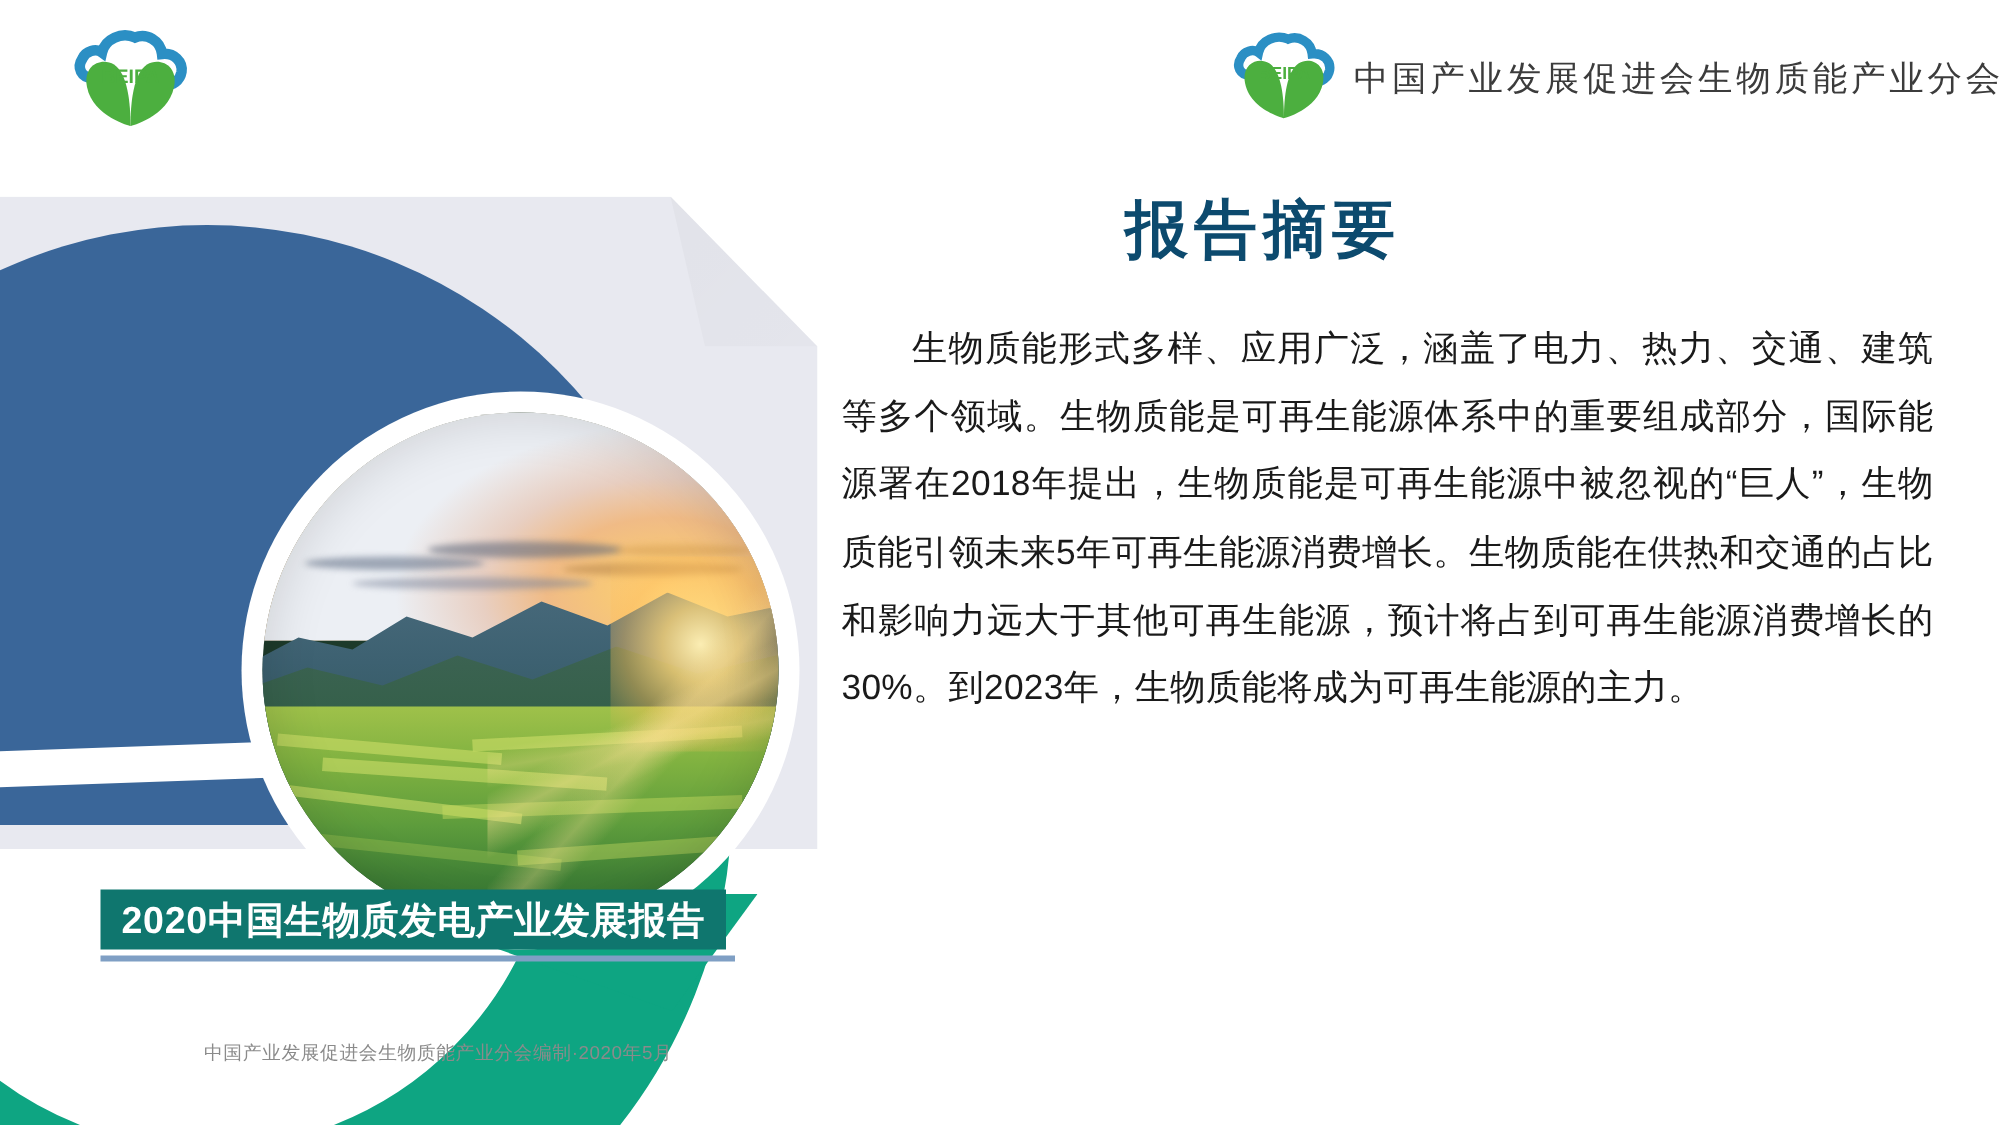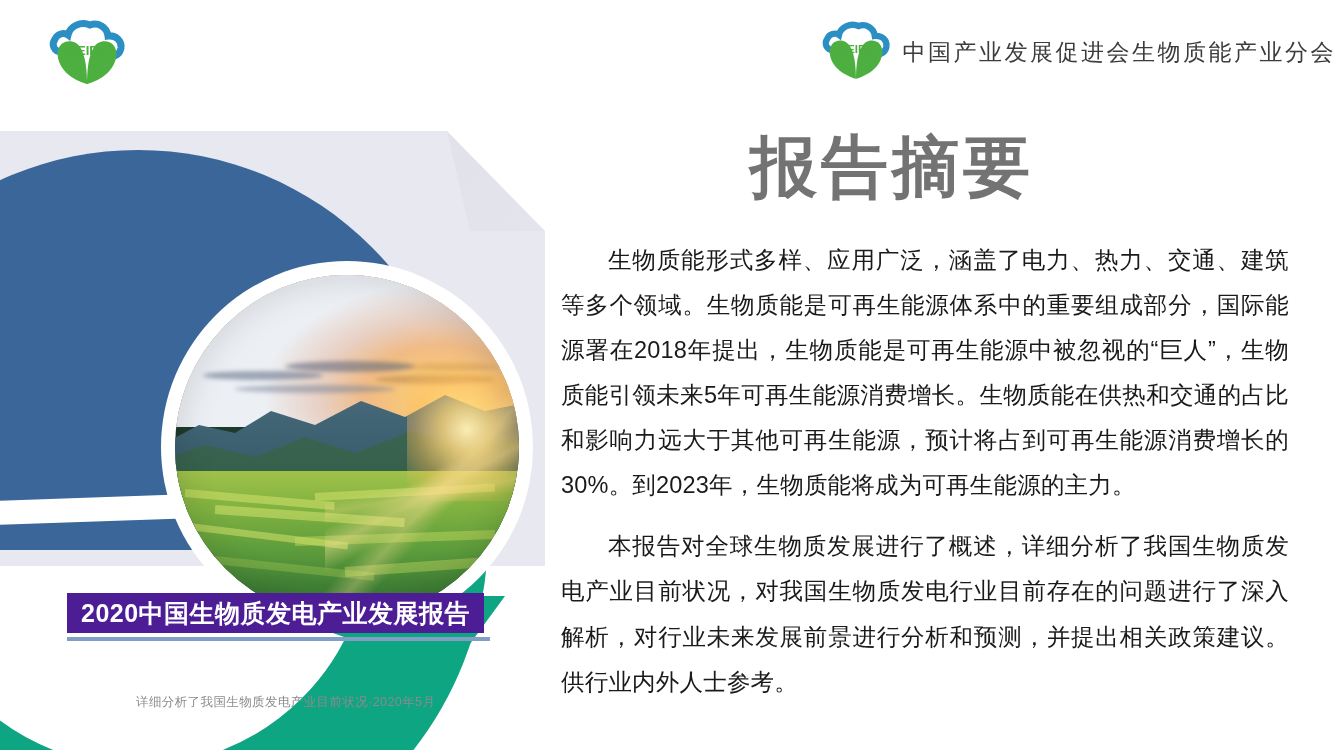--- a/index.html
+++ b/index.html
@@ -224,21 +224,21 @@
     border-radius: 50%;
     box-shadow: inset 0 0 36px rgba(0,0,0,0.14);
   }
 
   
   .banner {
     position: absolute;
     left: 67px;
     top: 593px;
     height: 40px;
-    background: #4c1d95;
+    background: #0f766e;
     display: flex;
     align-items: center;
     padding: 0 14px;
     box-sizing: border-box;
   }
   .banner-text {
     color: #ffffff;
     font-size: 25px;
     font-weight: bold;
     letter-spacing: 0.5px;
@@ -265,23 +265,23 @@
   }
 
   
   .content {
     position: absolute;
     left: 545px;
     top: 130px;
     width: 760px;
   }
   .page-title {
-    font-size: 67px;
+    font-size: 42px;
     font-weight: bold;
-    color: #737373;
+    color: #0c4a6e;
     letter-spacing: 4px;
     margin: 0 0 34px 205px;
     line-height: 1.1;
   }
   .para {
     font-size: 23.5px;
     color: #1a1a1a;
     line-height: 1.92;
     text-align: justify;
     text-indent: 2em;
@@ -352,19 +352,18 @@
     <div class="ph-rays"></div>
     <div class="ph-vignette"></div>
   </div>
 </div>
 
 <div class="banner">
   <span class="banner-text">2020中国生物质发电产业发展报告</span>
 </div>
 <div class="banner-underline"></div>
 
-<div class="footer-note">详细分析了我国生物质发电产业目前状况·2020年5月</div>
+<div class="footer-note">中国产业发展促进会生物质能产业分会编制·2020年5月</div>
 
 <div class="content">
   <h1 class="page-title">报告摘要</h1>
   <p class="para">生物质能形式多样、应用广泛，涵盖了电力、热力、交通、建筑等多个领域。生物质能是可再生能源体系中的重要组成部分，国际能源署在2018年提出，生物质能是可再生能源中被忽视的“巨人”，生物质能引领未来5年可再生能源消费增长。生物质能在供热和交通的占比和影响力远大于其他可再生能源，预计将占到可再生能源消费增长的30%。到2023年，生物质能将成为可再生能源的主力。</p>
-  <p class="para">本报告对全球生物质发展进行了概述，详细分析了我国生物质发电产业目前状况，对我国生物质发电行业目前存在的问题进行了深入解析，对行业未来发展前景进行分析和预测，并提出相关政策建议。供行业内外人士参考。</p>
 </div>
 
 </body></html>

